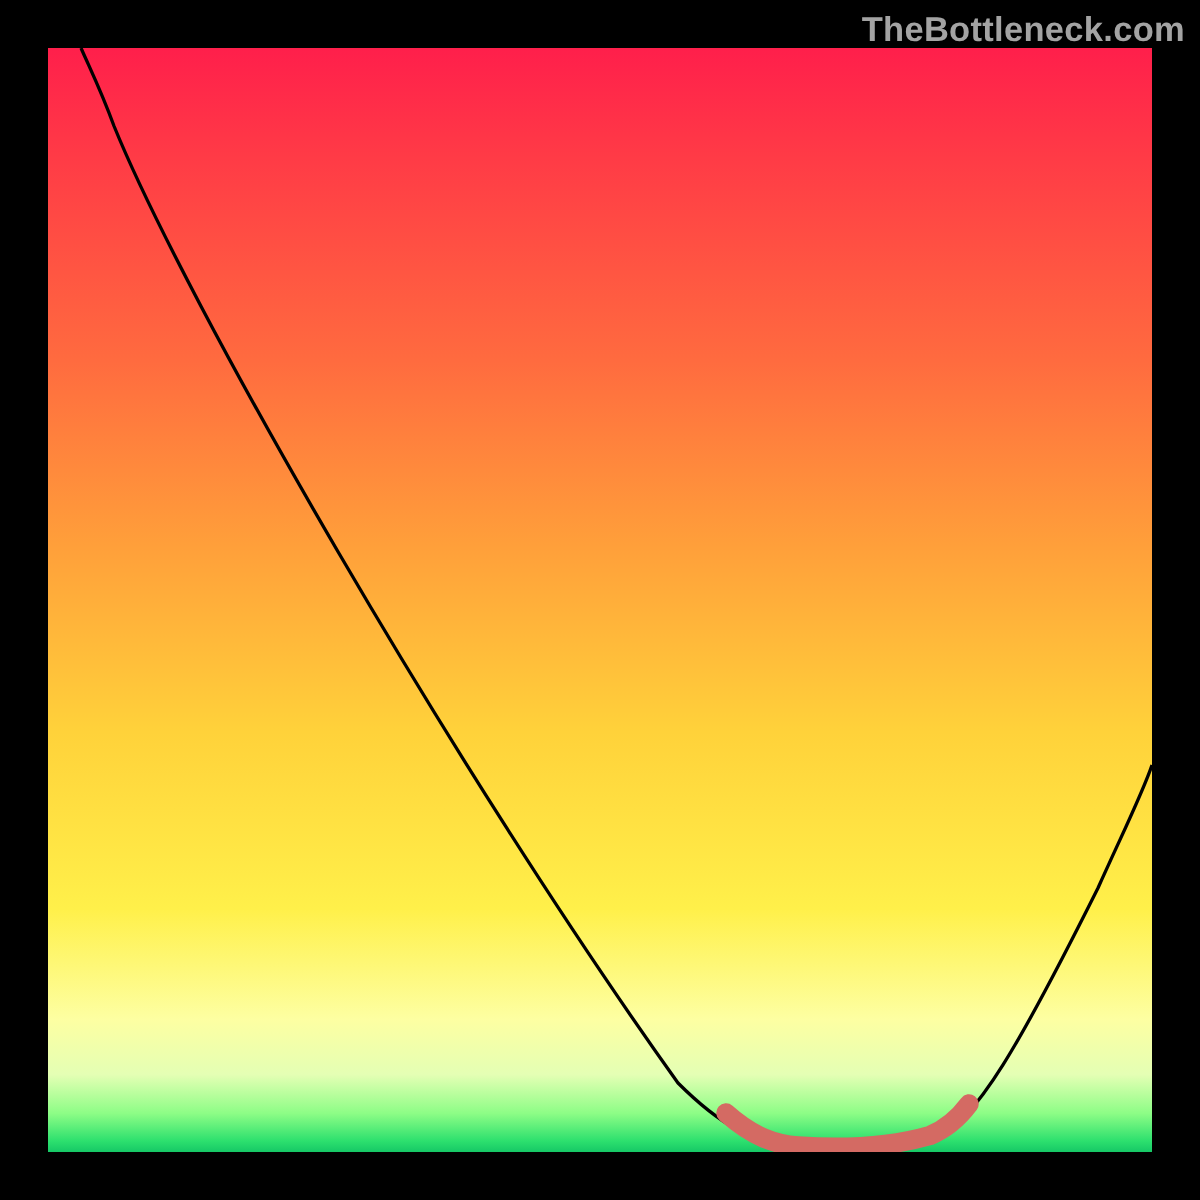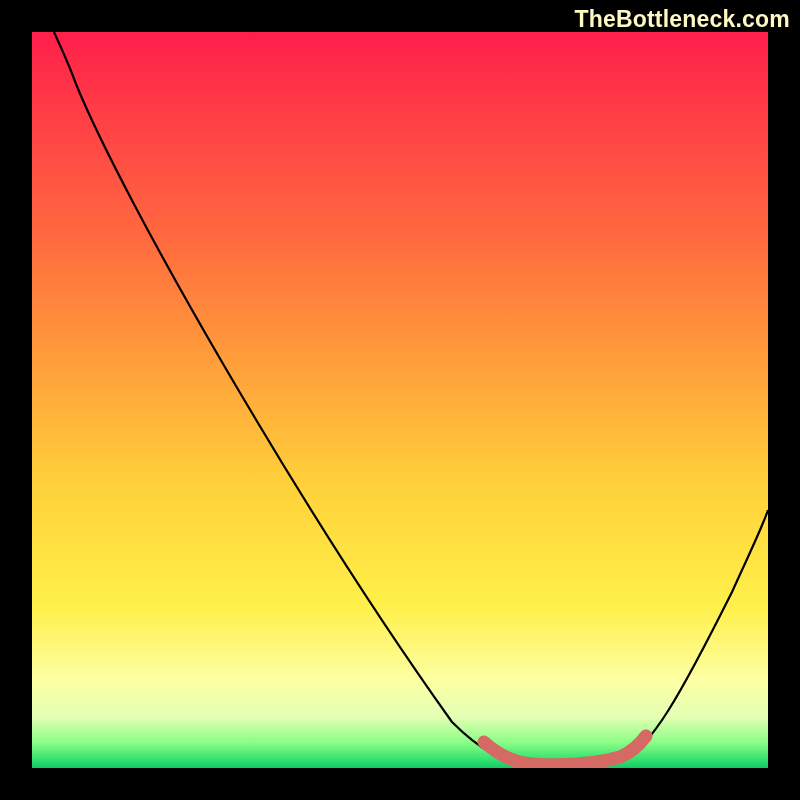--- a/index.html
+++ b/index.html
@@ -52,21 +52,21 @@
     height: 736px;
     pointer-events: none;
   }
   .watermark {
     position: absolute;
     top: 6px;
     right: 10px;
     font-family: Arial, Helvetica, sans-serif;
     font-size: 23px;
     font-weight: 600;
-    color: #fef9c3;
+    color: #a3a3a3;
     letter-spacing: 0.2px;
     user-select: none;
   }
 </style>
 </head>
 <body>
 
 <div class="frame">
   <div class="watermark">TheBottleneck.com</div>
 

